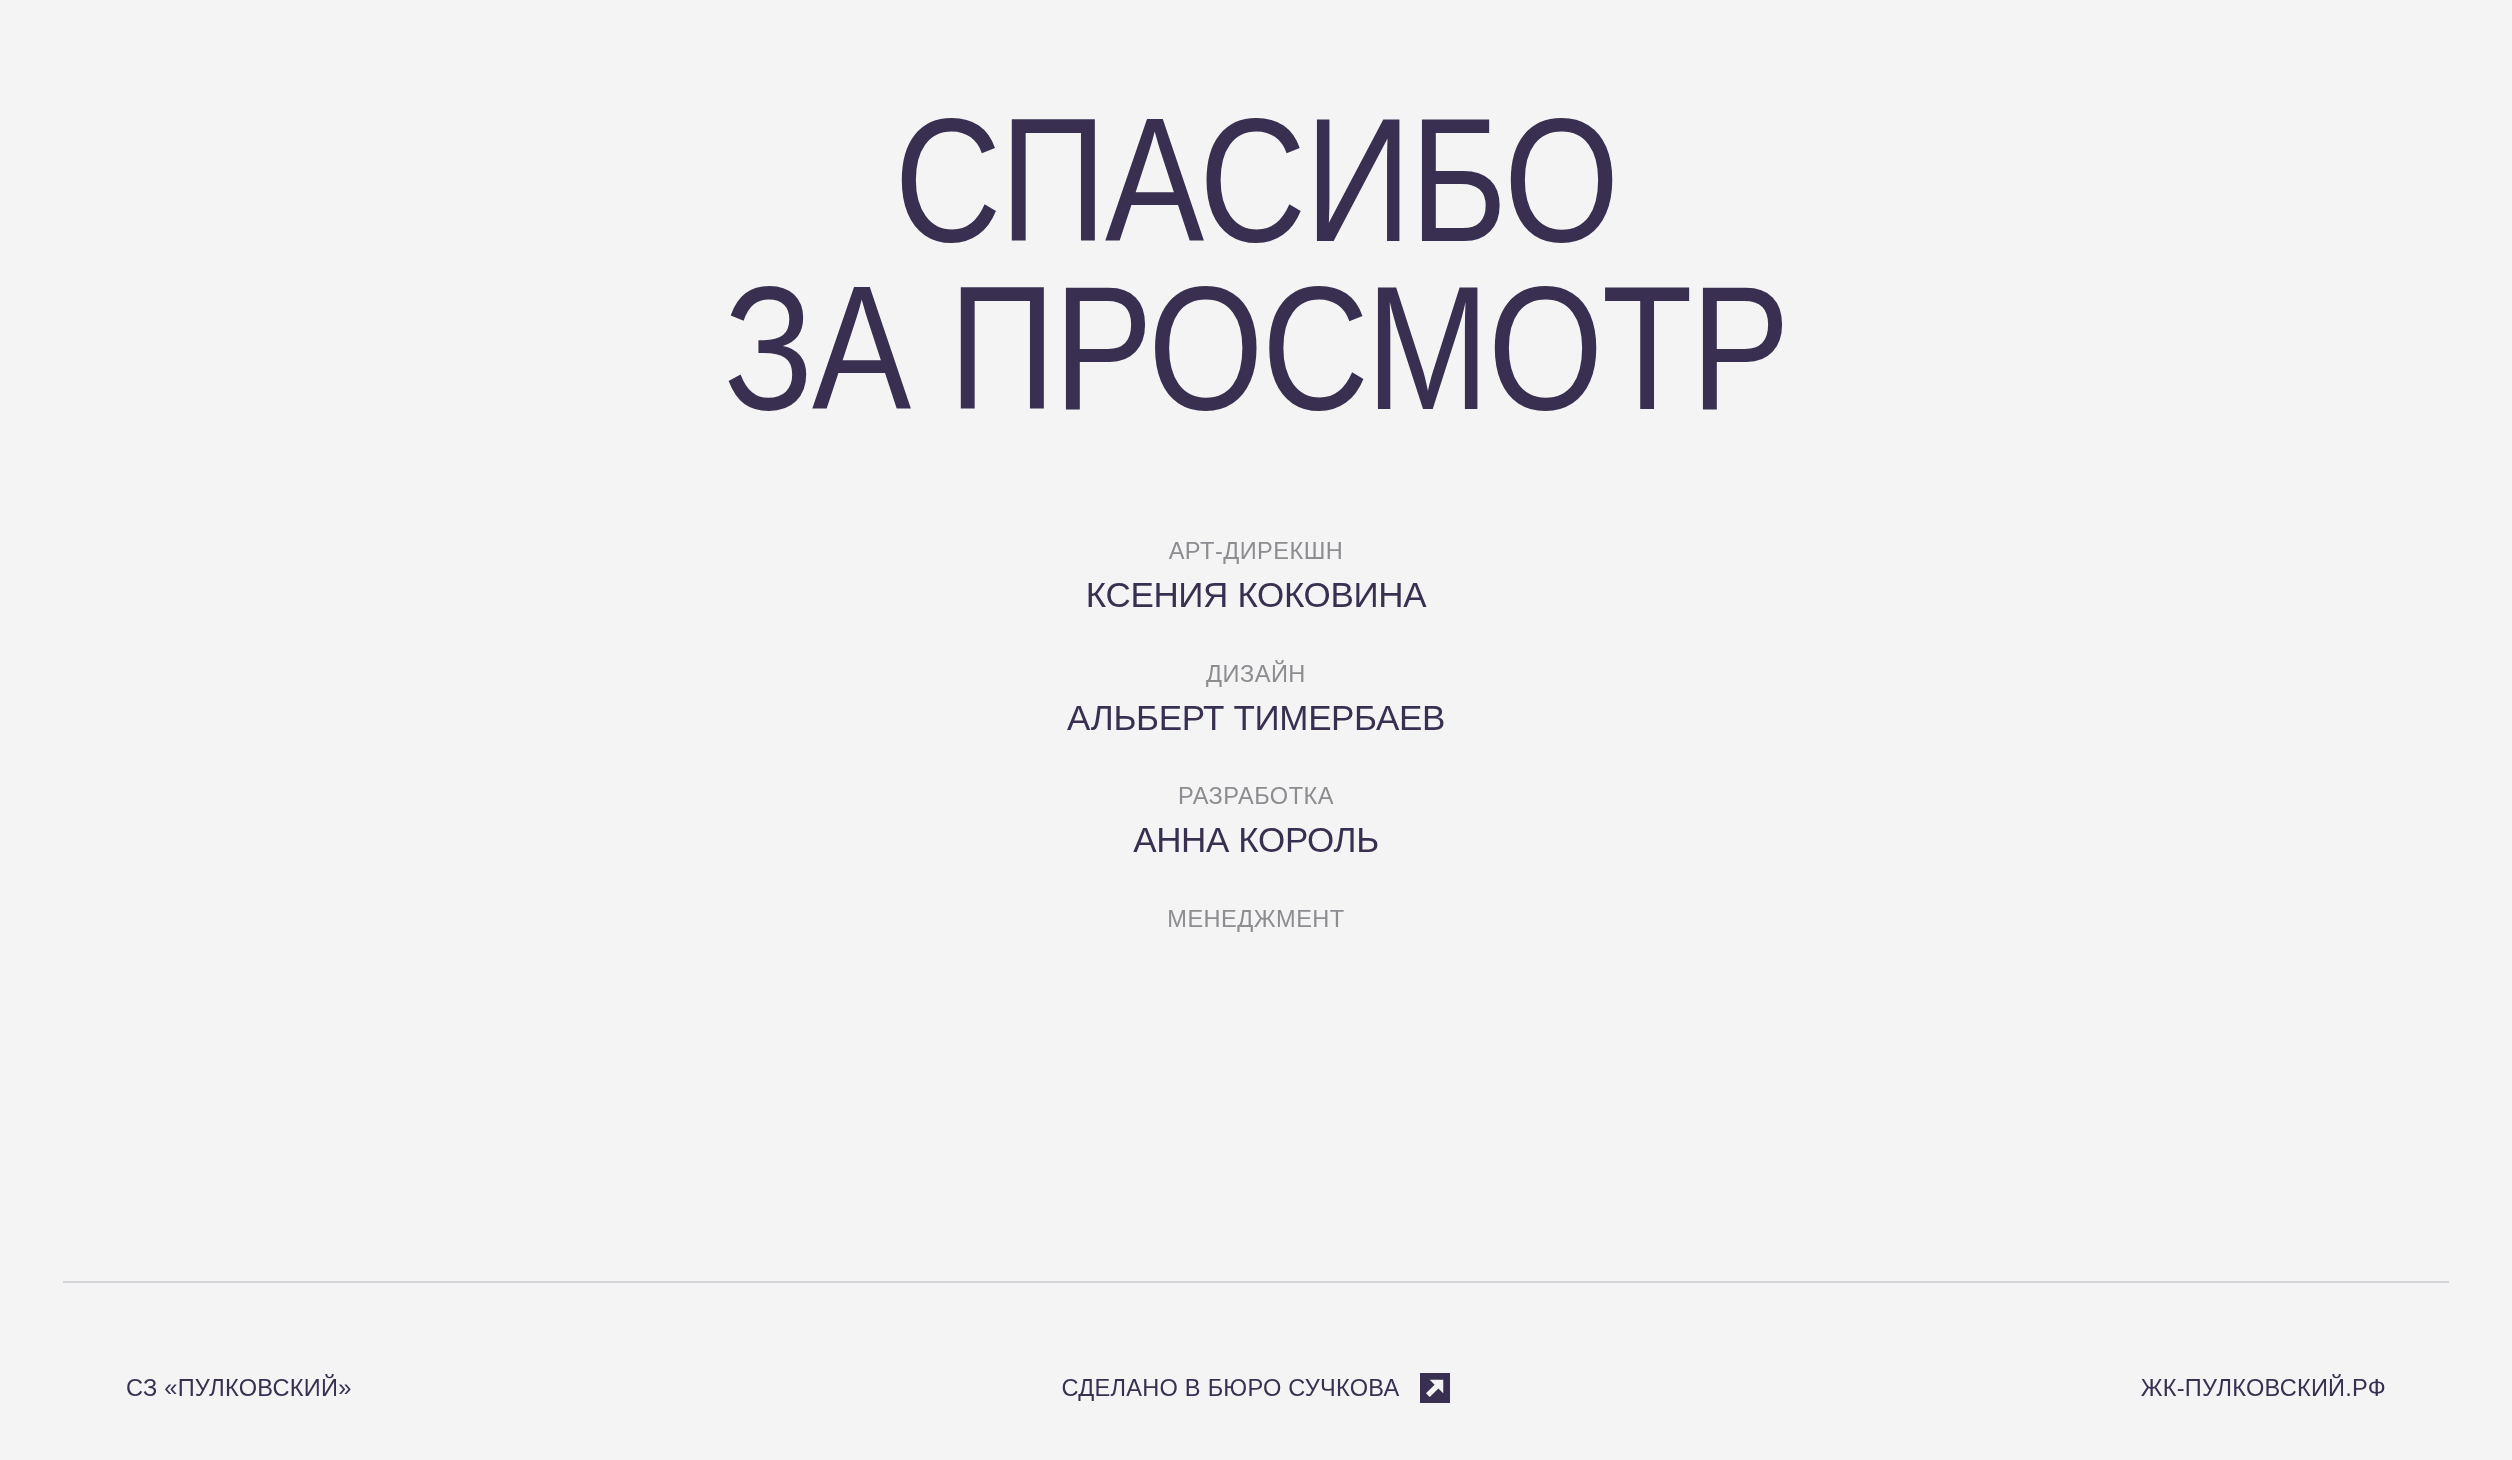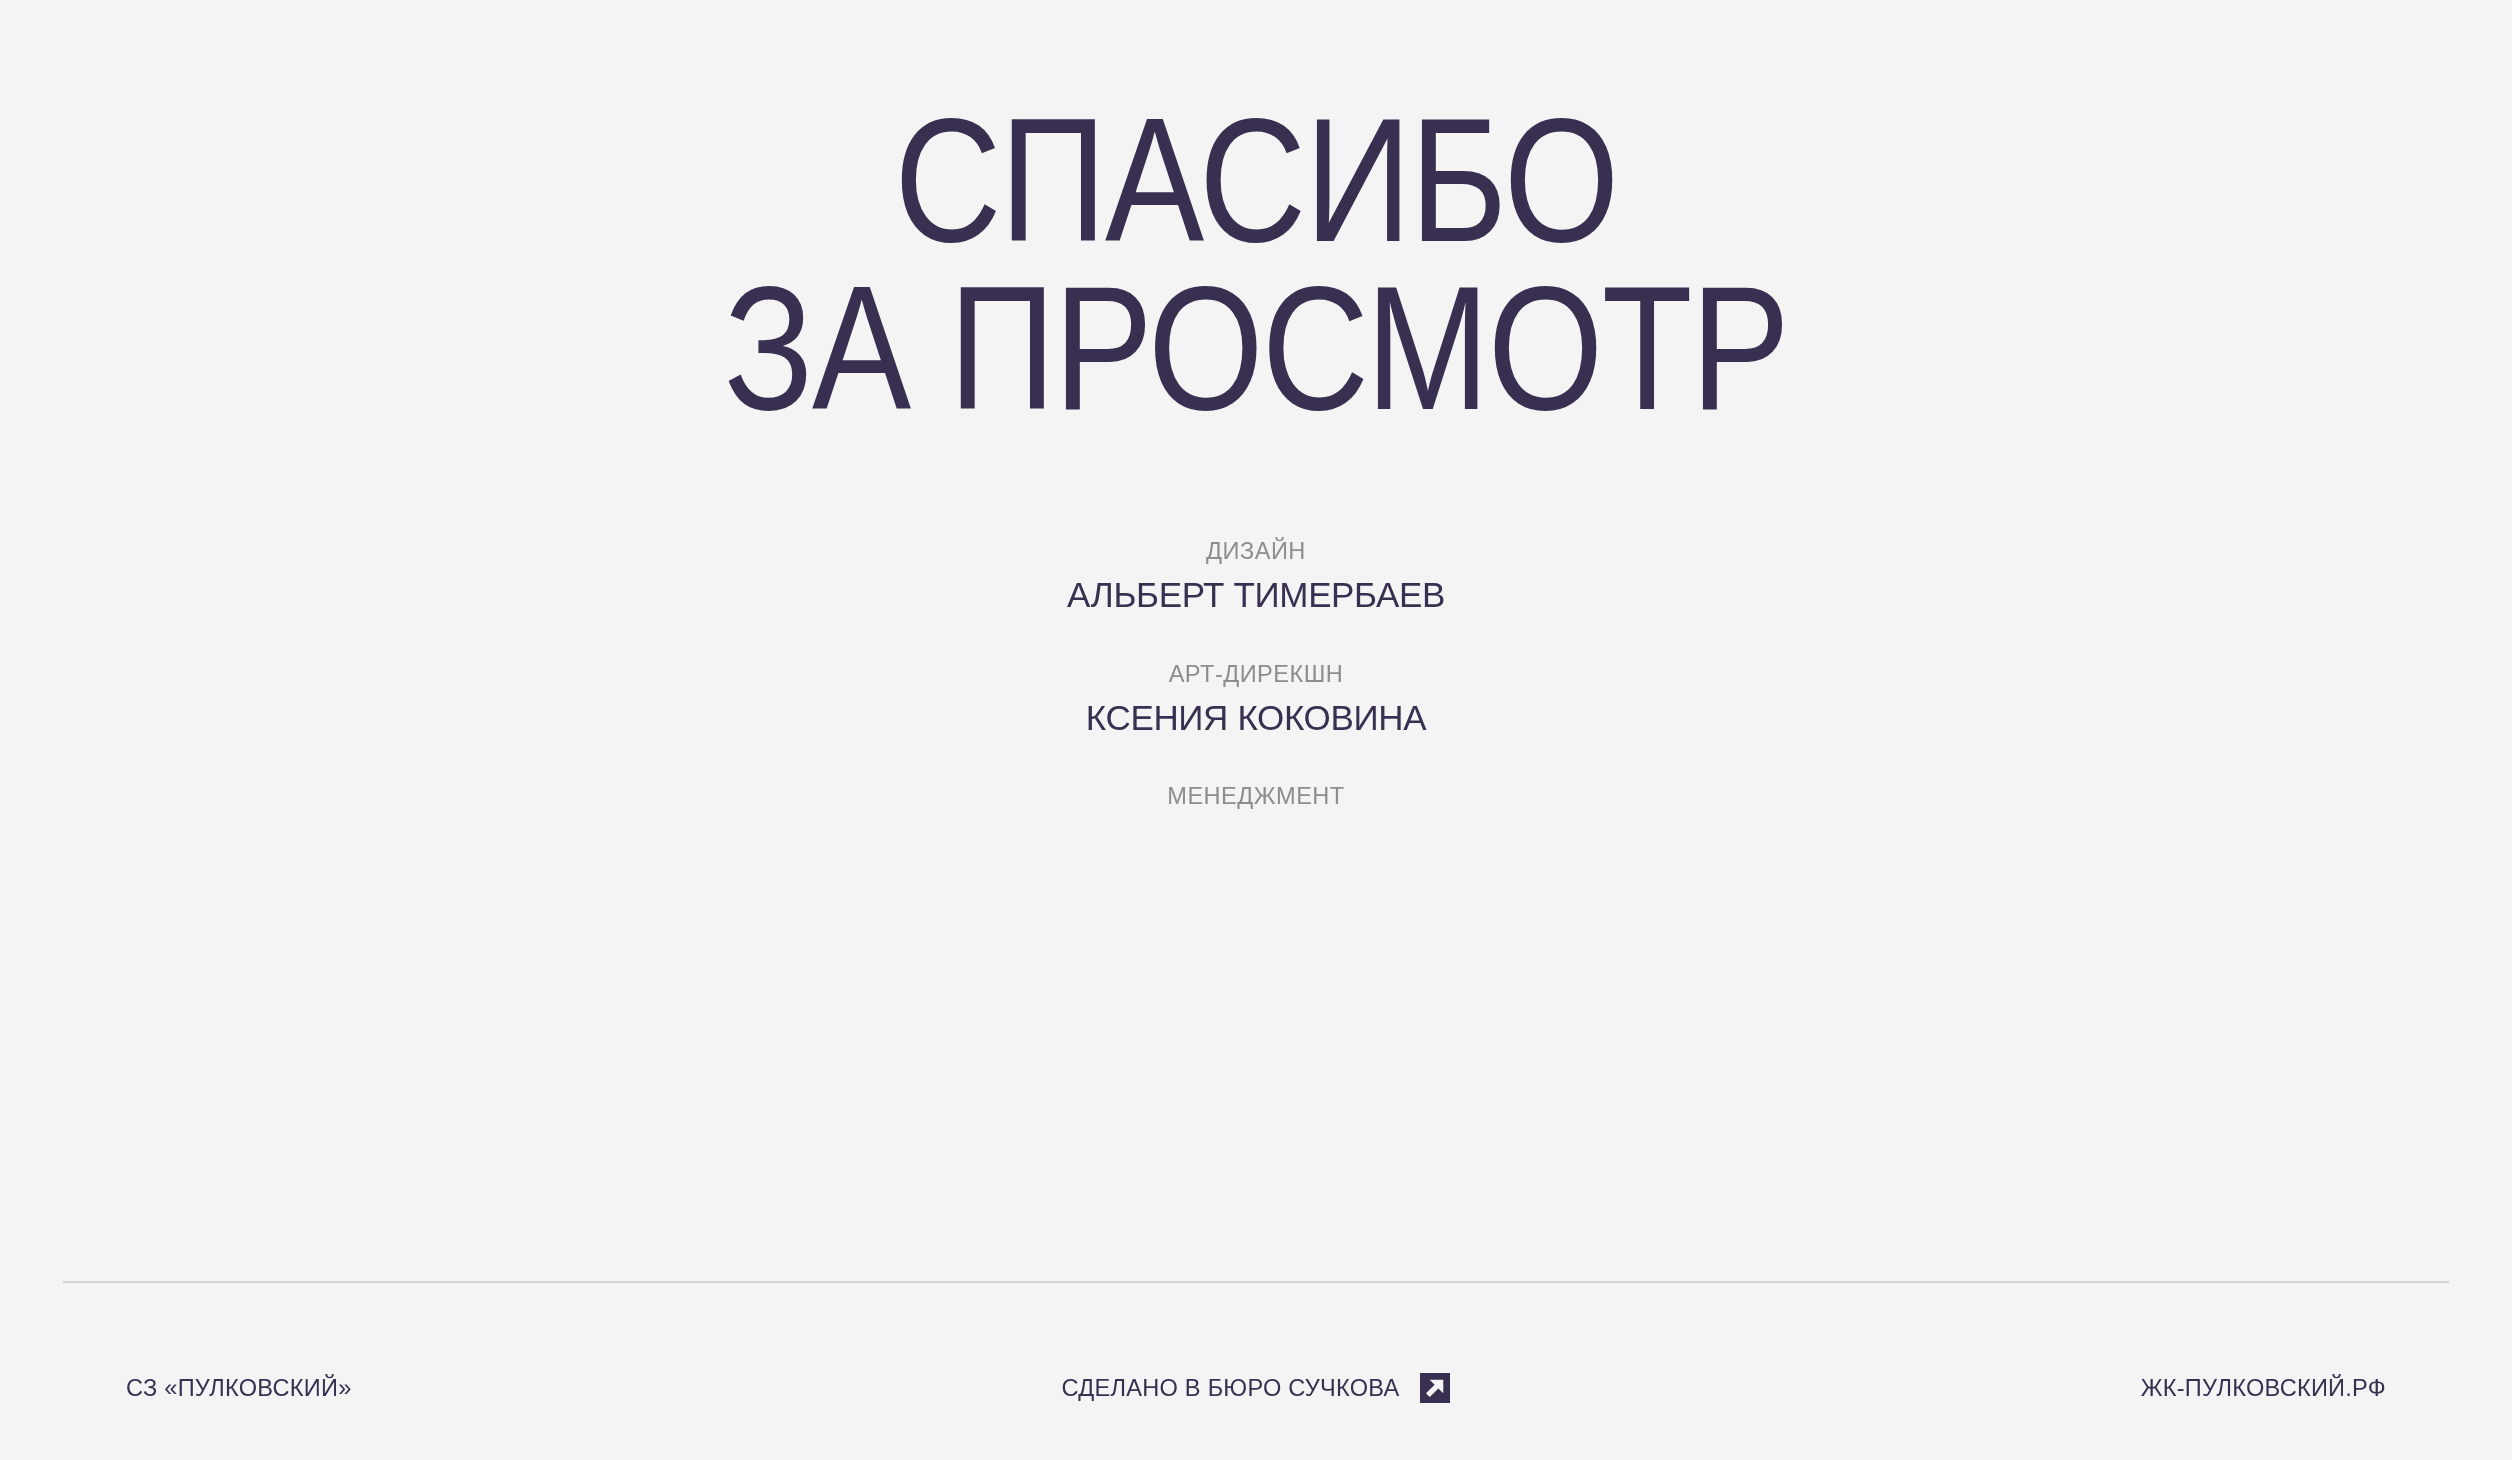--- a/index.html
+++ b/index.html
@@ -107,26 +107,30 @@
 <div class="page">
 
   <main class="hero">
     <h1 class="title">
       <span class="line">СПАСИБО</span>
       <span class="line">ЗА ПРОСМОТР</span>
     </h1>
 
     <section class="credits">
       <div class="credit-group">
+        <span class="credit-role">АРТ-ДИРЕКШН</span>
+        <span class="credit-name">КСЕНИЯ КОКОВИНА</span>
+      </div>
+      <div class="credit-group">
         <span class="credit-role">ДИЗАЙН</span>
         <span class="credit-name">АЛЬБЕРТ ТИМЕРБАЕВ</span>
       </div>
       <div class="credit-group">
-        <span class="credit-role">АРТ-ДИРЕКШН</span>
-        <span class="credit-name">КСЕНИЯ КОКОВИНА</span>
+        <span class="credit-role">РАЗРАБОТКА</span>
+        <span class="credit-name">АННА КОРОЛЬ</span>
       </div>
       <div class="credit-group">
         <span class="credit-role">МЕНЕДЖМЕНТ</span>
       </div>
     </section>
   </main>
 
   <footer class="footer">
     <div class="footer-divider"></div>
     <div class="footer-row">

